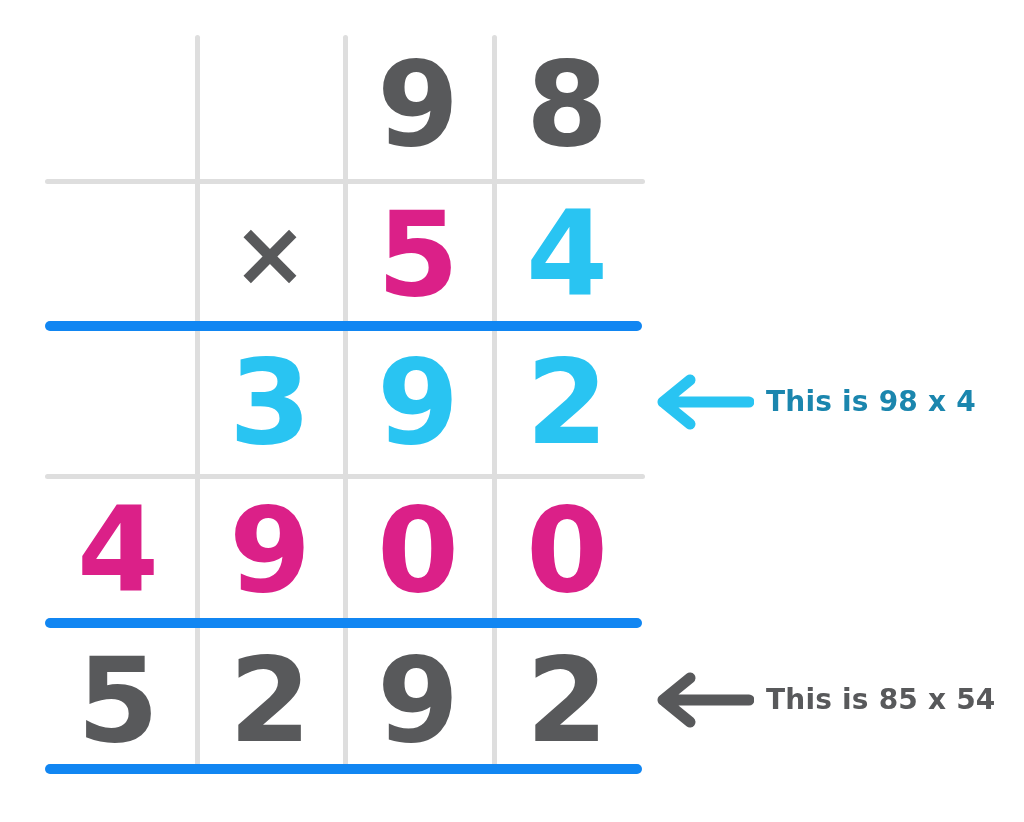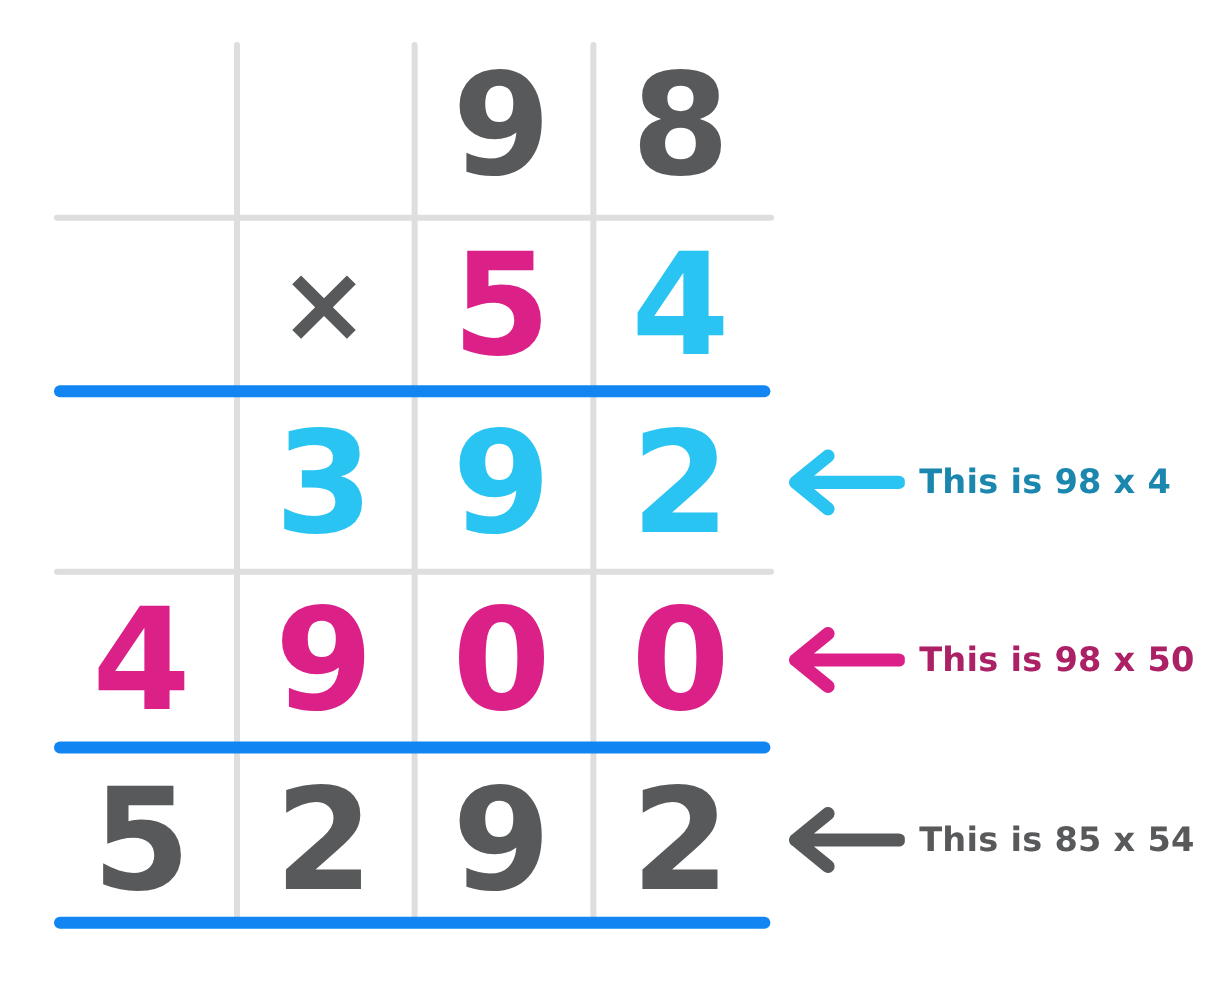--- a/index.html
+++ b/index.html
@@ -79,28 +79,20 @@
 
   <div class="annotation a1 ink-cyan">
     <span class="arrow-wrap">
       <svg width="106" height="60" viewBox="0 0 106 60" aria-hidden="true">
         <path d="M101 30 H15 M15 30 L42 8 M15 30 L42 52" fill="none" stroke="currentColor" stroke-width="11" stroke-linecap="round" stroke-linejoin="round"></path>
       </svg>
     </span>
     <span class="label ink-teal">This is 98 x 4</span>
   </div>
 
-  <div class="annotation a2 ink-pink">
-    <span class="arrow-wrap">
-      <svg width="106" height="60" viewBox="0 0 106 60" aria-hidden="true">
-        <path d="M101 30 H15 M15 30 L42 8 M15 30 L42 52" fill="none" stroke="currentColor" stroke-width="11" stroke-linecap="round" stroke-linejoin="round"></path>
-      </svg>
-    </span>
-    <span class="label ink-darkpink">This is 98 x 50</span>
-  </div>
 
   <div class="annotation a3 ink-gray">
     <span class="arrow-wrap">
       <svg width="106" height="60" viewBox="0 0 106 60" aria-hidden="true">
         <path d="M101 30 H15 M15 30 L42 8 M15 30 L42 52" fill="none" stroke="currentColor" stroke-width="11" stroke-linecap="round" stroke-linejoin="round"></path>
       </svg>
     </span>
     <span class="label ink-gray">This is 85 x 54</span>
   </div>
 

